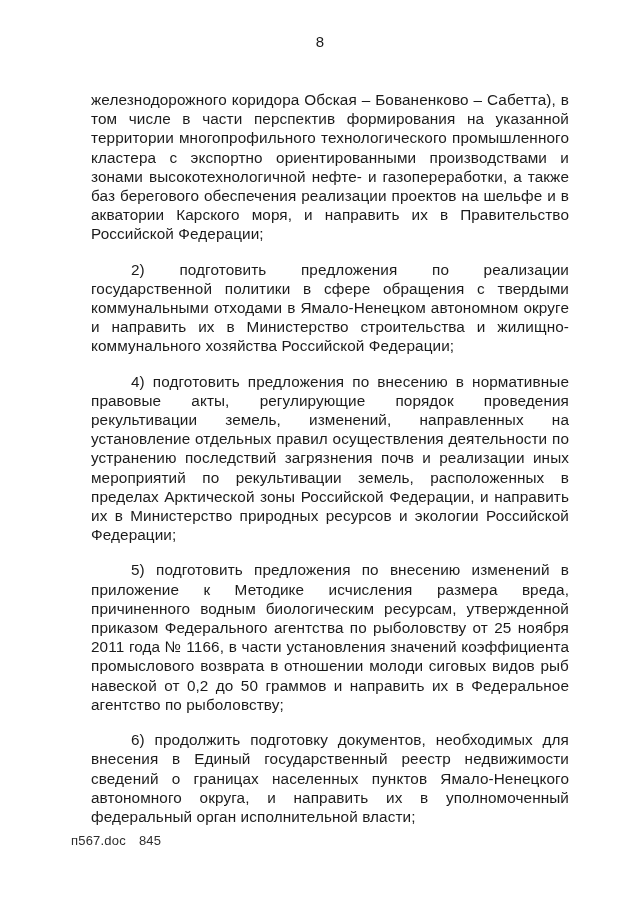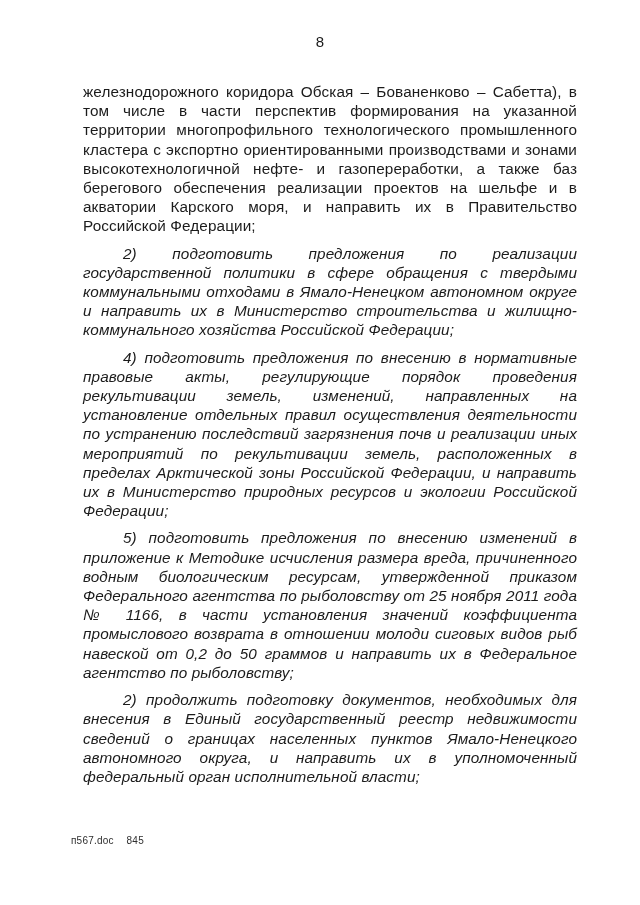--- a/index.html
+++ b/index.html
@@ -30,32 +30,31 @@
     position: absolute;
     top: 74px;
     left: 75px;
     width: 510px;
     font-size: 15.3px;
     line-height: 19.2px;
     text-align: justify;
     letter-spacing: 0.1px;
   }
   p.para {
-    margin: 8px;
+    margin: 16px;
     padding: 0;
   }
   p.para.indent {
     text-indent: 40px;
-    font-style: italic;
   }
   .footer-note {
     position: absolute;
     top: 836px;
     left: 71px;
-    font-size: 10px;
+    font-size: 13px;
     line-height: 9px;
     color: #2e2e2e;
     letter-spacing: 0.2px;
     white-space: nowrap;
   }
   .footer-note .code {
     margin-left: 13px;
   }
 </style>
 </head>
@@ -63,20 +62,20 @@
 
 <div class="page">
 
   <div class="page-number">8</div>
 
   <div class="content">
       <p class="para">железнодорожного коридора Обская – Бованенково – Сабетта), в том числе в части перспектив формирования на указанной территории многопрофильного технологического промышленного кластера с экспортно ориентированными производствами и зонами высокотехнологичной нефте- и газопереработки, а также баз берегового обеспечения реализации проектов на шельфе и в акватории Карского моря, и направить их в Правительство Российской Федерации;</p>
       <p class="para indent">2) подготовить предложения по реализации государственной политики в сфере обращения с твердыми коммунальными отходами в Ямало-Ненецком автономном округе и направить их в Министерство строительства и жилищно-коммунального хозяйства Российской Федерации;</p>
       <p class="para indent">4) подготовить предложения по внесению в нормативные правовые акты, регулирующие порядок проведения рекультивации земель, изменений, направленных на установление отдельных правил осуществления деятельности по устранению последствий загрязнения почв и реализации иных мероприятий по рекультивации земель, расположенных в пределах Арктической зоны Российской Федерации, и направить их в Министерство природных ресурсов и экологии Российской Федерации;</p>
       <p class="para indent">5) подготовить предложения по внесению изменений в приложение к Методике исчисления размера вреда, причиненного водным биологическим ресурсам, утвержденной приказом Федерального агентства по рыболовству от 25 ноября 2011 года № 1166, в части установления значений коэффициента промыслового возврата в отношении молоди сиговых видов рыб навеской от 0,2 до 50 граммов и направить их в Федеральное агентство по рыболовству;</p>
-      <p class="para indent">2) продолжить подготовку документов, необходимых для внесения в Единый государственный реестр недвижимости сведений о границах населенных пунктов Ямало-Ненецкого автономного округа, и направить их в уполномоченный федеральный орган исполнительной власти;</p>
+      <p class="para indent">6) продолжить подготовку документов, необходимых для внесения в Единый государственный реестр недвижимости сведений о границах населенных пунктов Ямало-Ненецкого автономного округа, и направить их в уполномоченный федеральный орган исполнительной власти;</p>
     </div>
 
   <div class="footer-note">
     <span class="file">п567.doc</span><span class="code">845</span>
   </div>
 
 </div>
 
 </body></html>

